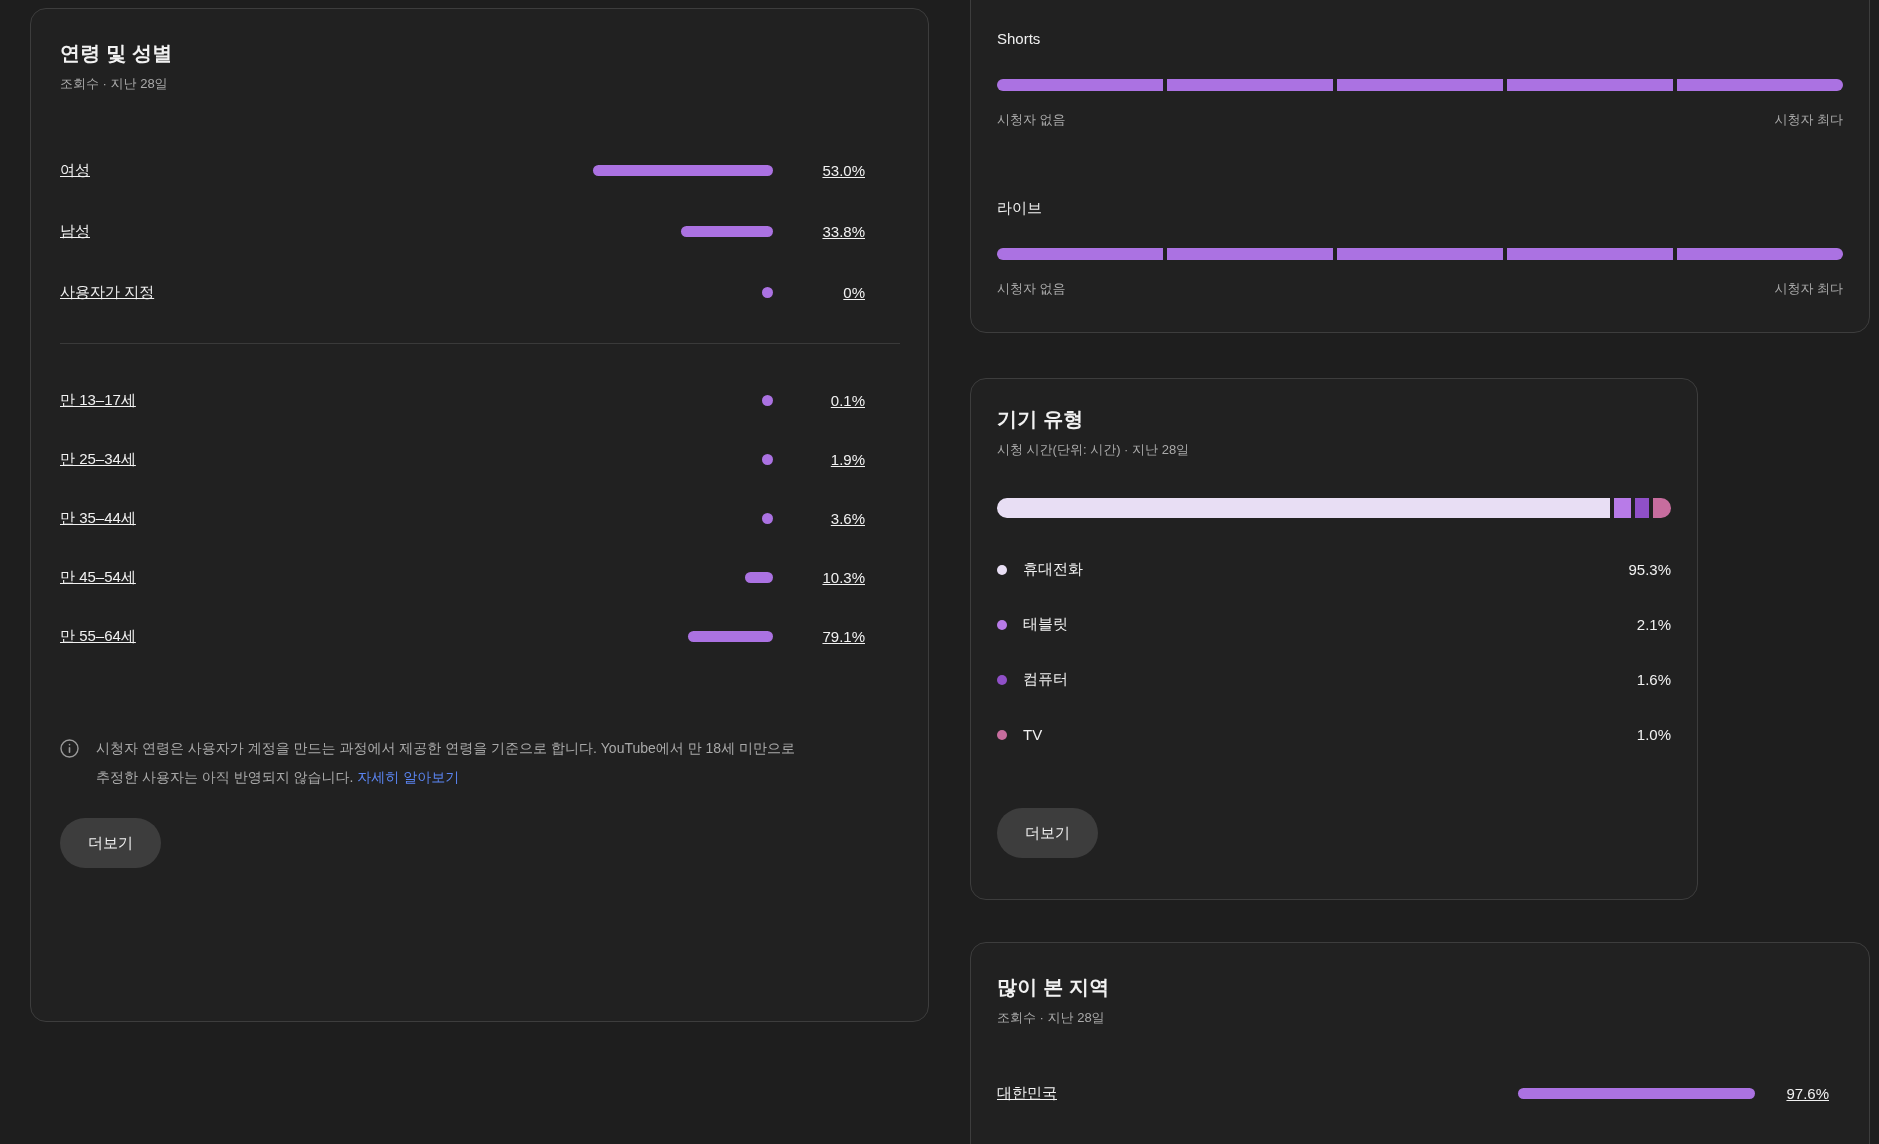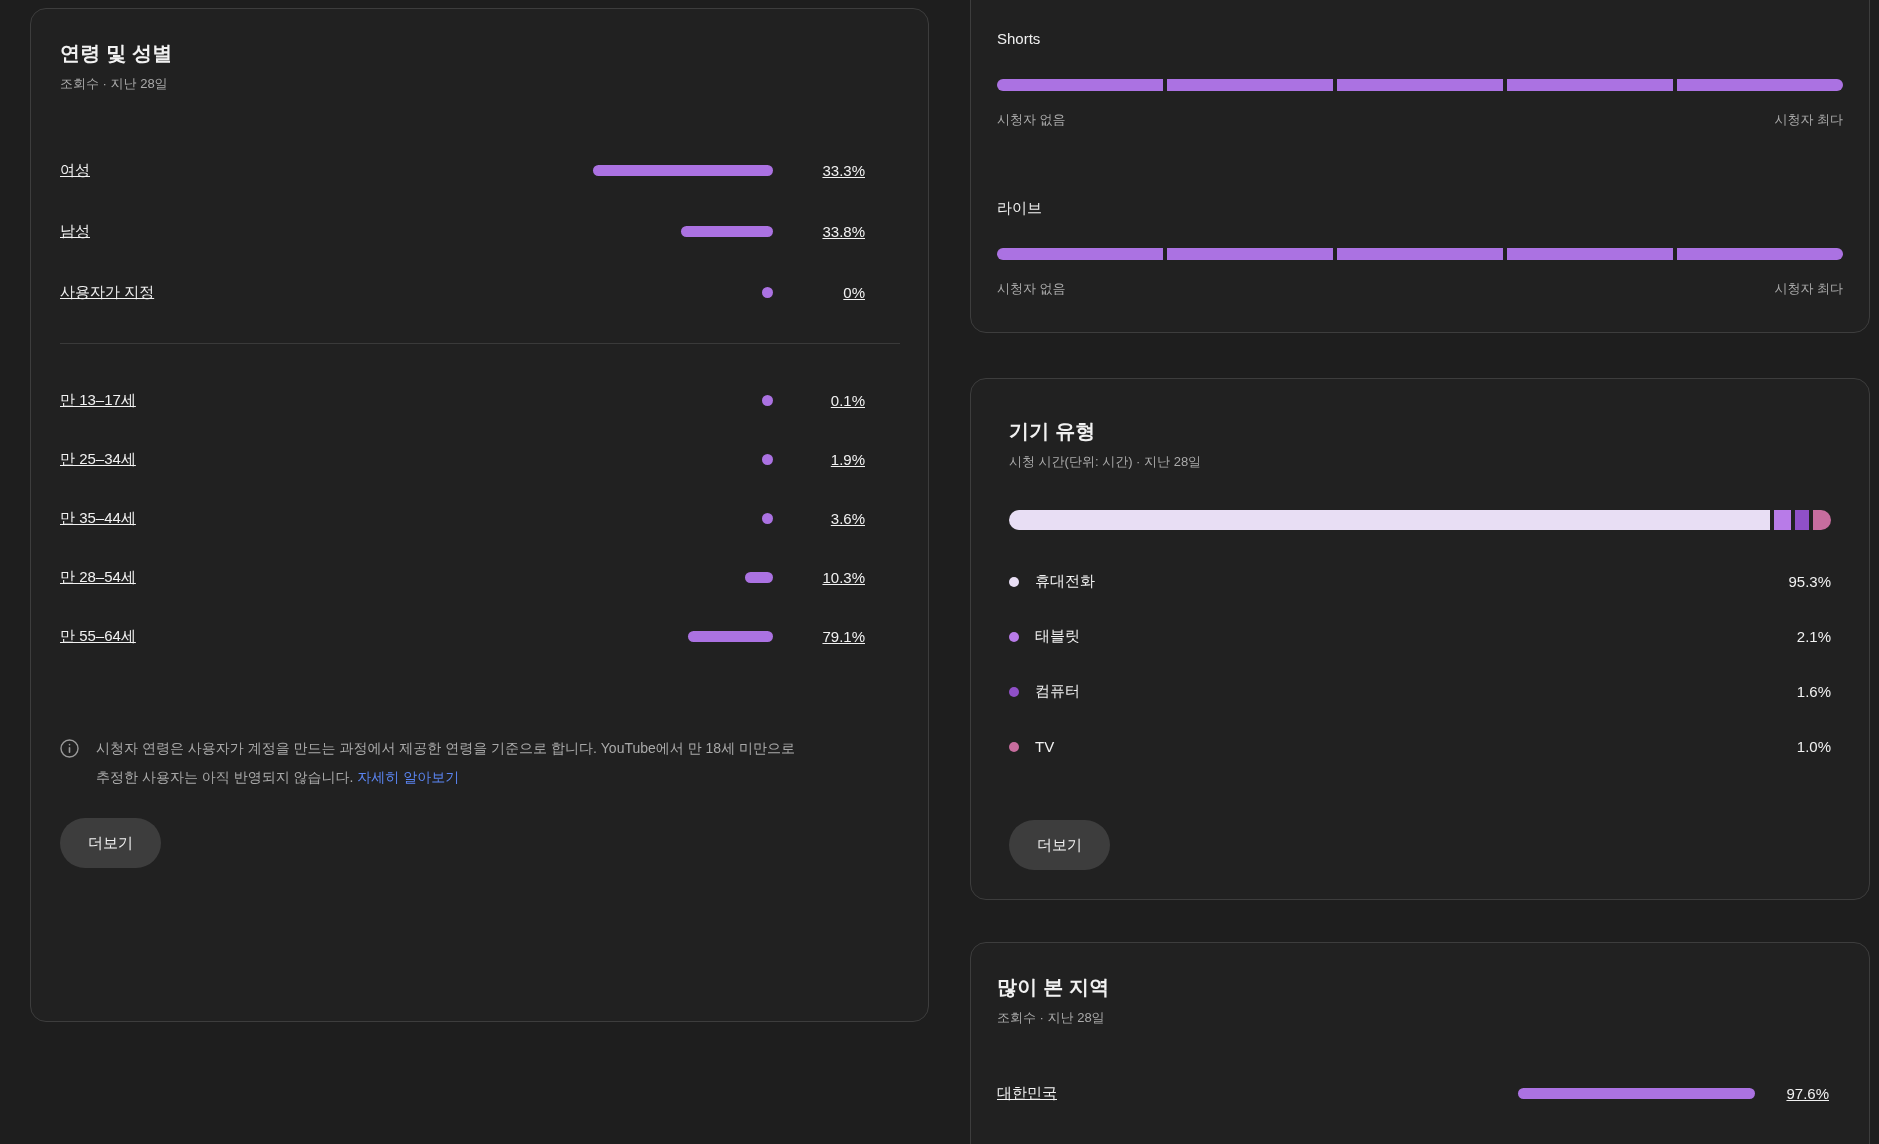--- a/index.html
+++ b/index.html
@@ -22,21 +22,21 @@
   .stage{position:relative;width:1879px;height:1144px;overflow:hidden;background:var(--page-bg);}
   .card{
     position:absolute;
     background:var(--card-bg);
     border:1px solid var(--card-border);
     border-radius:16px;
     box-sizing:border-box;
   }
   #age-card{left:30px;top:8px;width:899px;height:1014px;padding:30px 28px 0 29px;}
   #format-card{left:970px;top:-132px;width:900px;height:465px;padding:24px 26px 0 26px;}
-  #device-card{left:970px;top:378px;width:900px;height:522px;padding:38px;}
+  #device-card{left:970px;top:378px;width:728px;height:522px;padding:26px;}
   #region-card{left:970px;top:942px;width:900px;height:360px;padding:30px 26px;}
 
   .card-title{font-size:20px;font-weight:600;line-height:28px;margin:0;letter-spacing:.2px;}
   .card-sub{font-size:13px;color:var(--txt-dim);line-height:17px;margin-top:8px;}
 
   
   .rows{display:block;}
   .bar-row{display:flex;align-items:center;text-decoration:underline;}
   #age-card .gender-rows{margin-top:48px;}
   #age-card .gender-rows .bar-row{height:61px;}
@@ -98,21 +98,21 @@
   <section class="card" id="age-card">
     <h2 class="card-title">연령 및 성별</h2>
     <div class="card-sub">조회수 · 지난 28일</div>
 
     <div class="rows gender-rows" id="gender-rows">
   <div class="bar-row">
     <span class="row-label">여성</span>
     <span class="bar-area">
             <span class="hbar" style="width: 180.064px;"></span>
           </span>
-    <span class="row-value">33.3%</span>
+    <span class="row-value">53.0%</span>
   </div>
 
   <div class="bar-row">
     <span class="row-label">남성</span>
     <span class="bar-area">
             <span class="hbar" style="width: 91.936px;"></span>
           </span>
     <span class="row-value">33.8%</span>
   </div>
 
@@ -145,21 +145,21 @@
 
   <div class="bar-row">
     <span class="row-label">만 35–44세</span>
     <span class="bar-area">
             <span class="hbar" style="width: 11px;"></span>
           </span>
     <span class="row-value">3.6%</span>
   </div>
 
   <div class="bar-row">
-    <span class="row-label">만 28–54세</span>
+    <span class="row-label">만 45–54세</span>
     <span class="bar-area">
             <span class="hbar" style="width: 28.016px;"></span>
           </span>
     <span class="row-value">10.3%</span>
   </div>
 
   <div class="bar-row">
     <span class="row-label">만 55–64세</span>
     <span class="bar-area">
             <span class="hbar" style="width: 84.592px;"></span>

